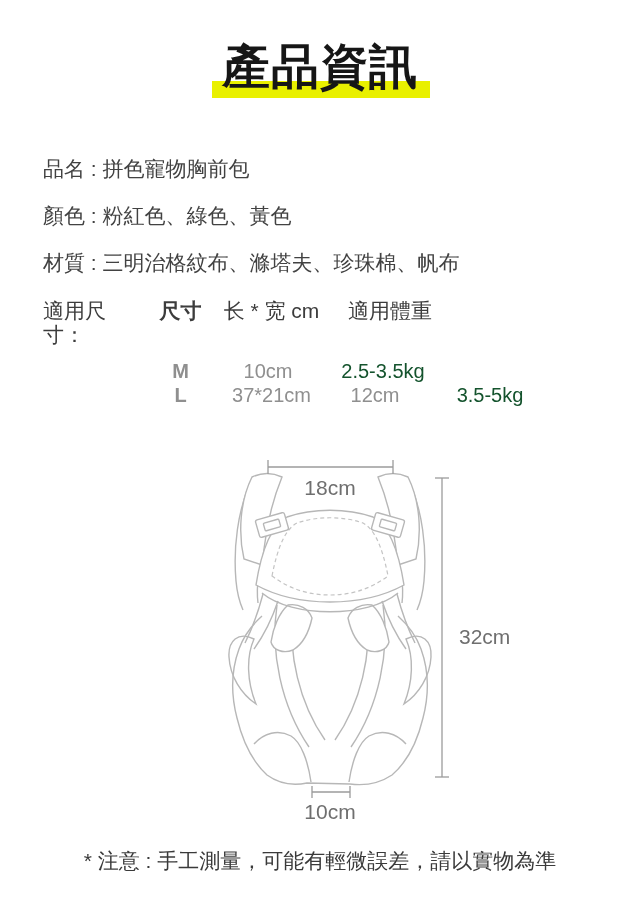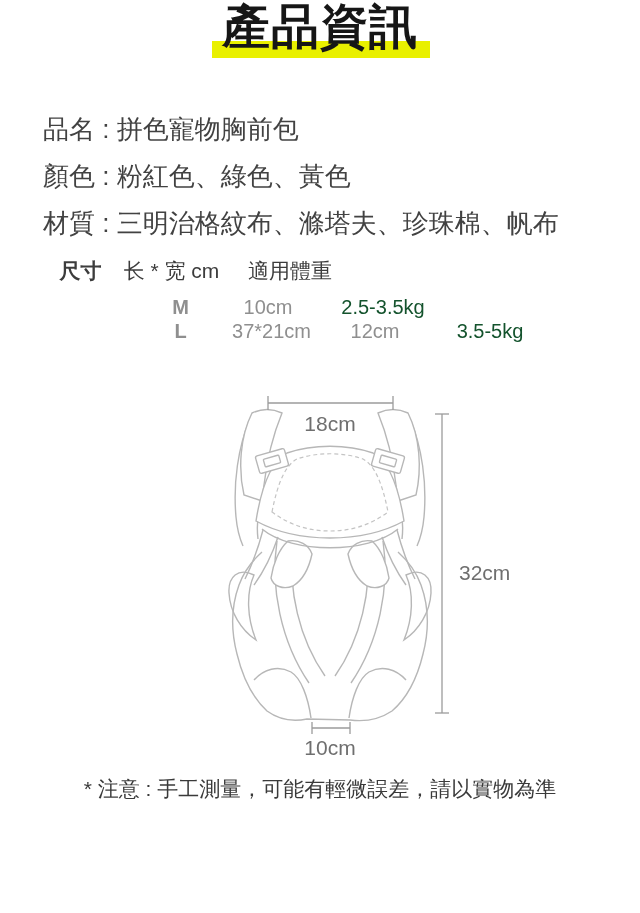--- a/index.html
+++ b/index.html
@@ -5,35 +5,35 @@
   * { margin: 0; padding: 0; box-sizing: border-box; }
   html, body { background: #ffffff; }
   body {
     width: 640px; height: 913px;
     font-family: "Liberation Sans", "DejaVu Sans", sans-serif;
     color: #3d3d3d;
     overflow: hidden;
   }
 
   
-  .title-row { text-align: center; }
+  .title-row { padding-top: 40px; text-align: center; }
   .title-wrap { position: relative; display: inline-block; }
   .title-highlight {
     position: absolute; left: -10px; right: -12px; bottom: -4px;
     height: 17px; z-index: 0;
   }
   .title-text {
     position: relative; z-index: 1;
     font-size: 48px; line-height: 54px; font-weight: 800;
     color: #161616; letter-spacing: 1px;
   }
 
   
   .info { margin: 64px 0 0 43px; }
-  .info-line { font-size: 26px; line-height: 22px; margin-bottom: 25px; color: #424242; }
+  .info-line { font-size: 21px; line-height: 22px; margin-bottom: 25px; color: #424242; }
   .info-line .val { color: #424242; }
 
   
   .size-table { margin: 9px 0 0 43px; font-size: 21px; }
   .trow { display: flex; align-items: baseline; line-height: 24px; }
   .trow.head { color: #3c3c3c; margin-bottom: 12px; }
   .cap  { width: 100px; text-align: left; }
   .c1 { width: 75px;  text-align: center; font-weight: bold; }
   .c2 { width: 107px; text-align: center; }
   .c3 { width: 100px; text-align: center; }
@@ -44,21 +44,21 @@
 
   
   .diagram { display: block; margin-top: 39px; }
   .sketch { stroke: #b7b7b7; stroke-width: 1.4; fill: none; }
   .sketch-fill { stroke: #b7b7b7; stroke-width: 1.4; fill: #ffffff; }
   .sketch-dash { stroke: #c4c4c4; stroke-width: 1.2; fill: none; stroke-dasharray: 4 3; }
   .dim { stroke: #9b9b9b; stroke-width: 1.3; fill: none; }
   .dim-label { fill: #6f6f6f; font-size: 21px; font-family: "Liberation Sans", "DejaVu Sans", sans-serif; }
 
   
-  .footnote { margin-top: 8px; text-align: center; font-size: 21px; color: #3a3a3a; }
+  .footnote { margin-top: 16px; text-align: center; font-size: 21px; color: #3a3a3a; }
 </style>
 </head>
 <body>
 
 <div class="title-row">
   <span class="title-wrap">
     <span class="title-highlight" style="background:#e9f000"></span>
     <span class="title-text">產品資訊</span>
   </span>
 </div>
@@ -70,20 +70,21 @@
   <div class="info-line">
     <span>顏色</span><span> : </span><span class="val">粉紅色、綠色、黃色</span>
   </div>
   <div class="info-line">
     <span>材質</span><span> : </span><span class="val">三明治格紋布、滌塔夫、珍珠棉、帆布</span>
   </div>
 </div>
 
 <div class="size-table">
   <div class="trow head">
+    <span class="cap">適用尺寸：</span>
     <span class="c1">尺寸</span>
     <span class="c2">长 * 宽 cm</span>
     <span class="c4">適用體重</span>
   </div>
   <div class="trow data">
     <span class="cap"></span>
     <span class="c1">M</span>
     <span class="c3">10cm</span>
     <span class="c4">2.5-3.5kg</span>
   </div>

